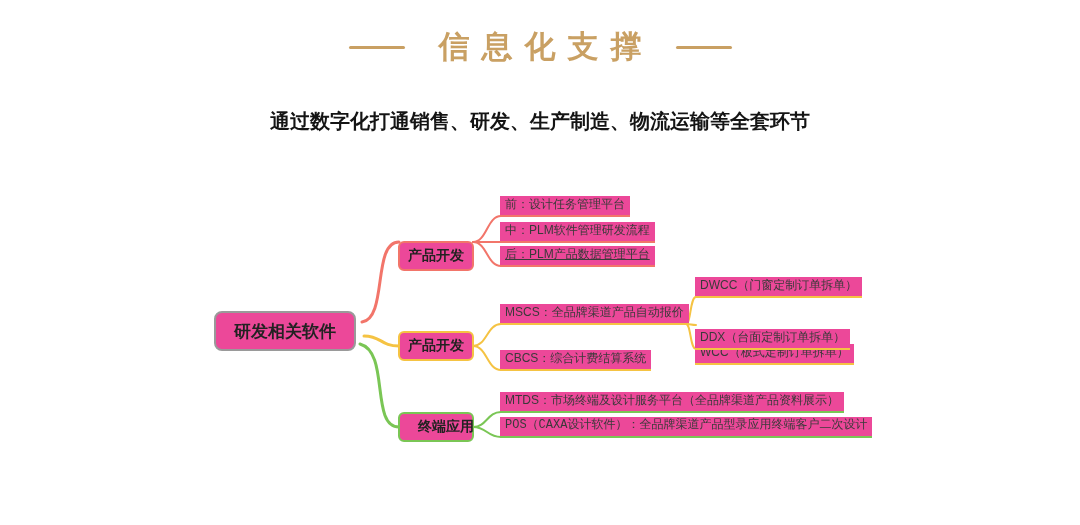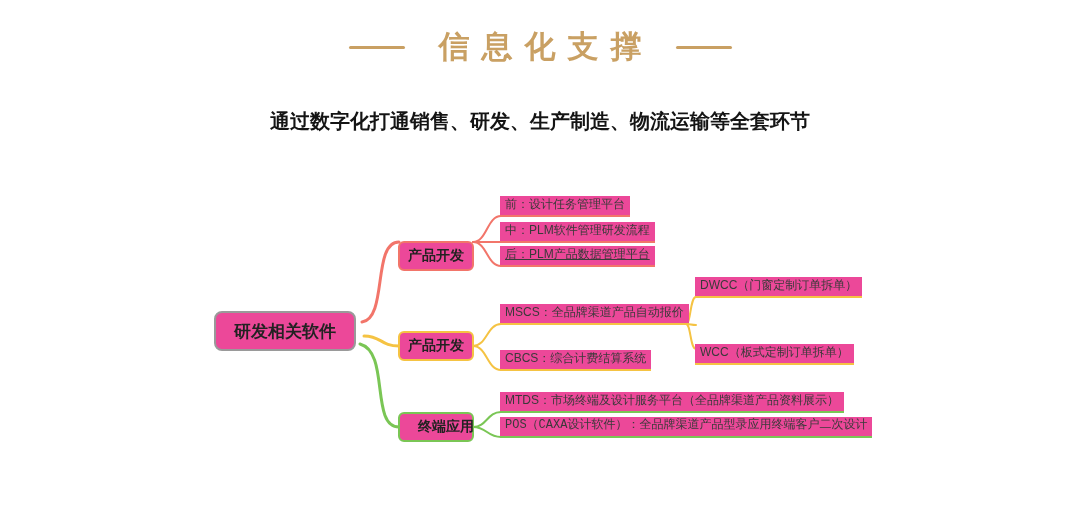--- a/index.html
+++ b/index.html
@@ -129,17 +129,18 @@
 
   <div class="node leaf red" style="left:500px;top:196px;">前：设计任务管理平台</div>
   <div class="node leaf red" style="left:500px;top:222px;">中：PLM软件管理研发流程</div>
   <div class="node leaf red" style="left:500px;top:246px;text-decoration:underline;">后：PLM产品数据管理平台</div>
 
   <div class="node leaf yellow" style="left:500px;top:304px;">MSCS：全品牌渠道产品自动报价</div>
   <div class="node leaf yellow" style="left:500px;top:350px;">CBCS：综合计费结算系统</div>
 
   <div class="node leaf yellow" style="left:695px;top:277px;">DWCC（门窗定制订单拆单）</div>
   <div class="node leaf yellow" style="left:695px;top:305px;margin-top:39px;">WCC（板式定制订单拆单）</div>
+  <div class="node leaf yellow" style="left:695px;top:329px;">DDX（台面定制订单拆单）</div>
 
   <div class="node leaf green" style="left:500px;top:392px;">MTDS：市场终端及设计服务平台（全品牌渠道产品资料展示）</div>
   <div class="node leaf green" style="left:500px;top:417px;font-family:Liberation Mono, monospace;">POS（CAXA设计软件）：全品牌渠道产品型录应用终端客户二次设计</div>
 
 </div>
 
 </body></html>

